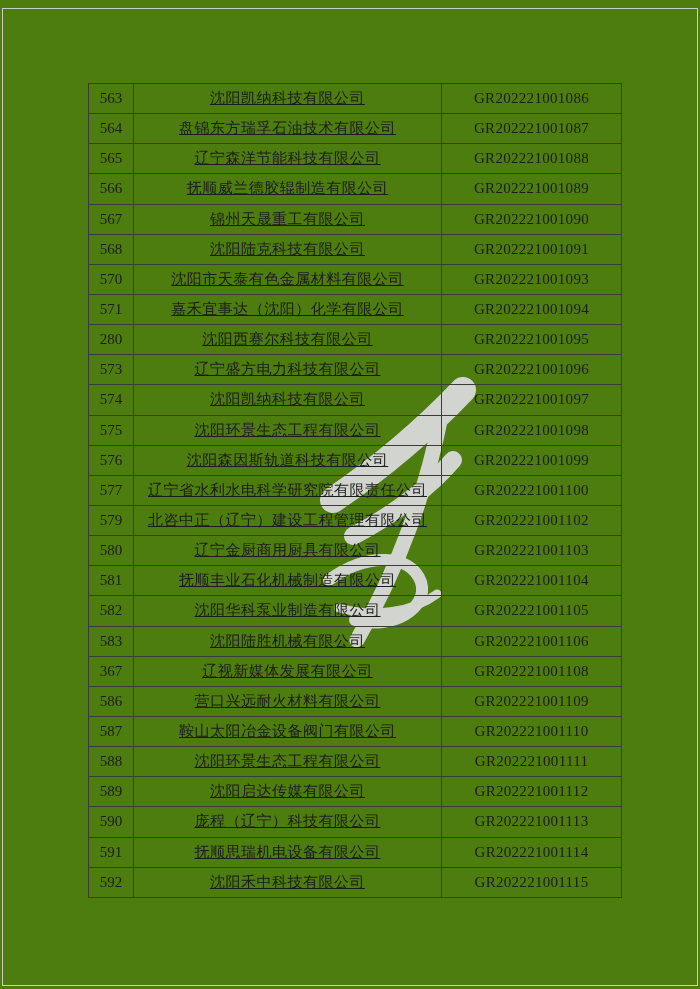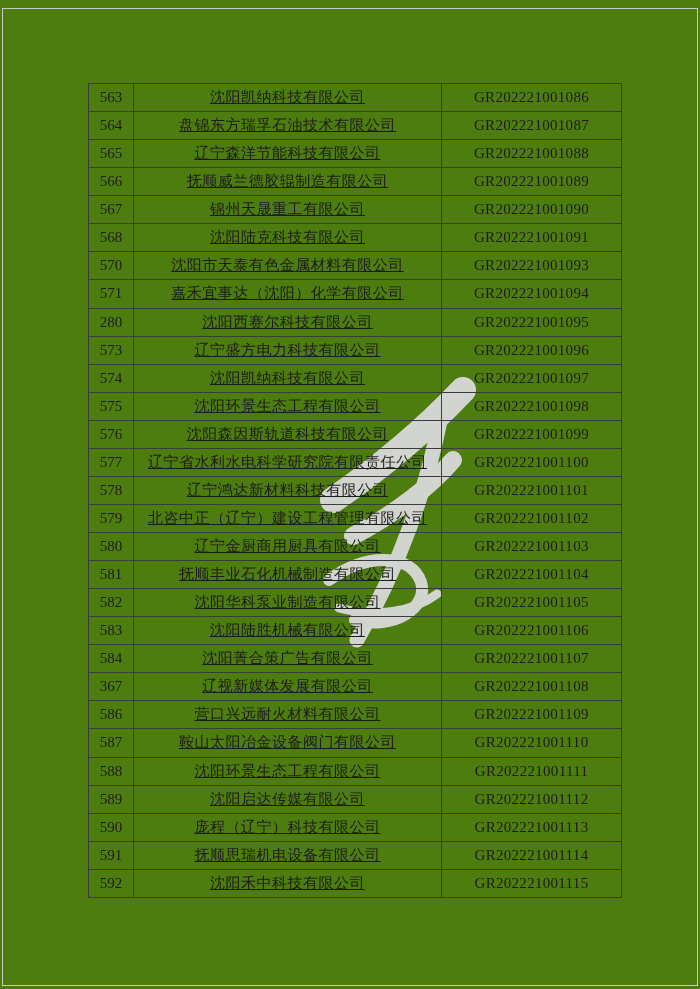--- a/index.html
+++ b/index.html
@@ -155,25 +155,20 @@
       <td class="col-name">沈阳森因斯轨道科技有限公司</td>
       <td class="col-code">GR202221001099</td>
     </tr>
 
     <tr>
       <td class="col-no">577</td>
       <td class="col-name">辽宁省水利水电科学研究院有限责任公司</td>
       <td class="col-code">GR202221001100</td>
     </tr>
 
-    <tr>
-      <td class="col-no">578</td>
-      <td class="col-name">辽宁鸿达新材料科技有限公司</td>
-      <td class="col-code">GR202221001101</td>
-    </tr>
 
     <tr>
       <td class="col-no">579</td>
       <td class="col-name">北咨中正（辽宁）建设工程管理有限公司</td>
       <td class="col-code">GR202221001102</td>
     </tr>
 
     <tr>
       <td class="col-no">580</td>
       <td class="col-name">辽宁金厨商用厨具有限公司</td>
@@ -191,25 +186,20 @@
       <td class="col-name">沈阳华科泵业制造有限公司</td>
       <td class="col-code">GR202221001105</td>
     </tr>
 
     <tr>
       <td class="col-no">583</td>
       <td class="col-name">沈阳陆胜机械有限公司</td>
       <td class="col-code">GR202221001106</td>
     </tr>
 
-    <tr>
-      <td class="col-no">584</td>
-      <td class="col-name">沈阳菁合策广告有限公司</td>
-      <td class="col-code">GR202221001107</td>
-    </tr>
 
     <tr>
       <td class="col-no">367</td>
       <td class="col-name">辽视新媒体发展有限公司</td>
       <td class="col-code">GR202221001108</td>
     </tr>
 
     <tr>
       <td class="col-no">586</td>
       <td class="col-name">营口兴远耐火材料有限公司</td>

